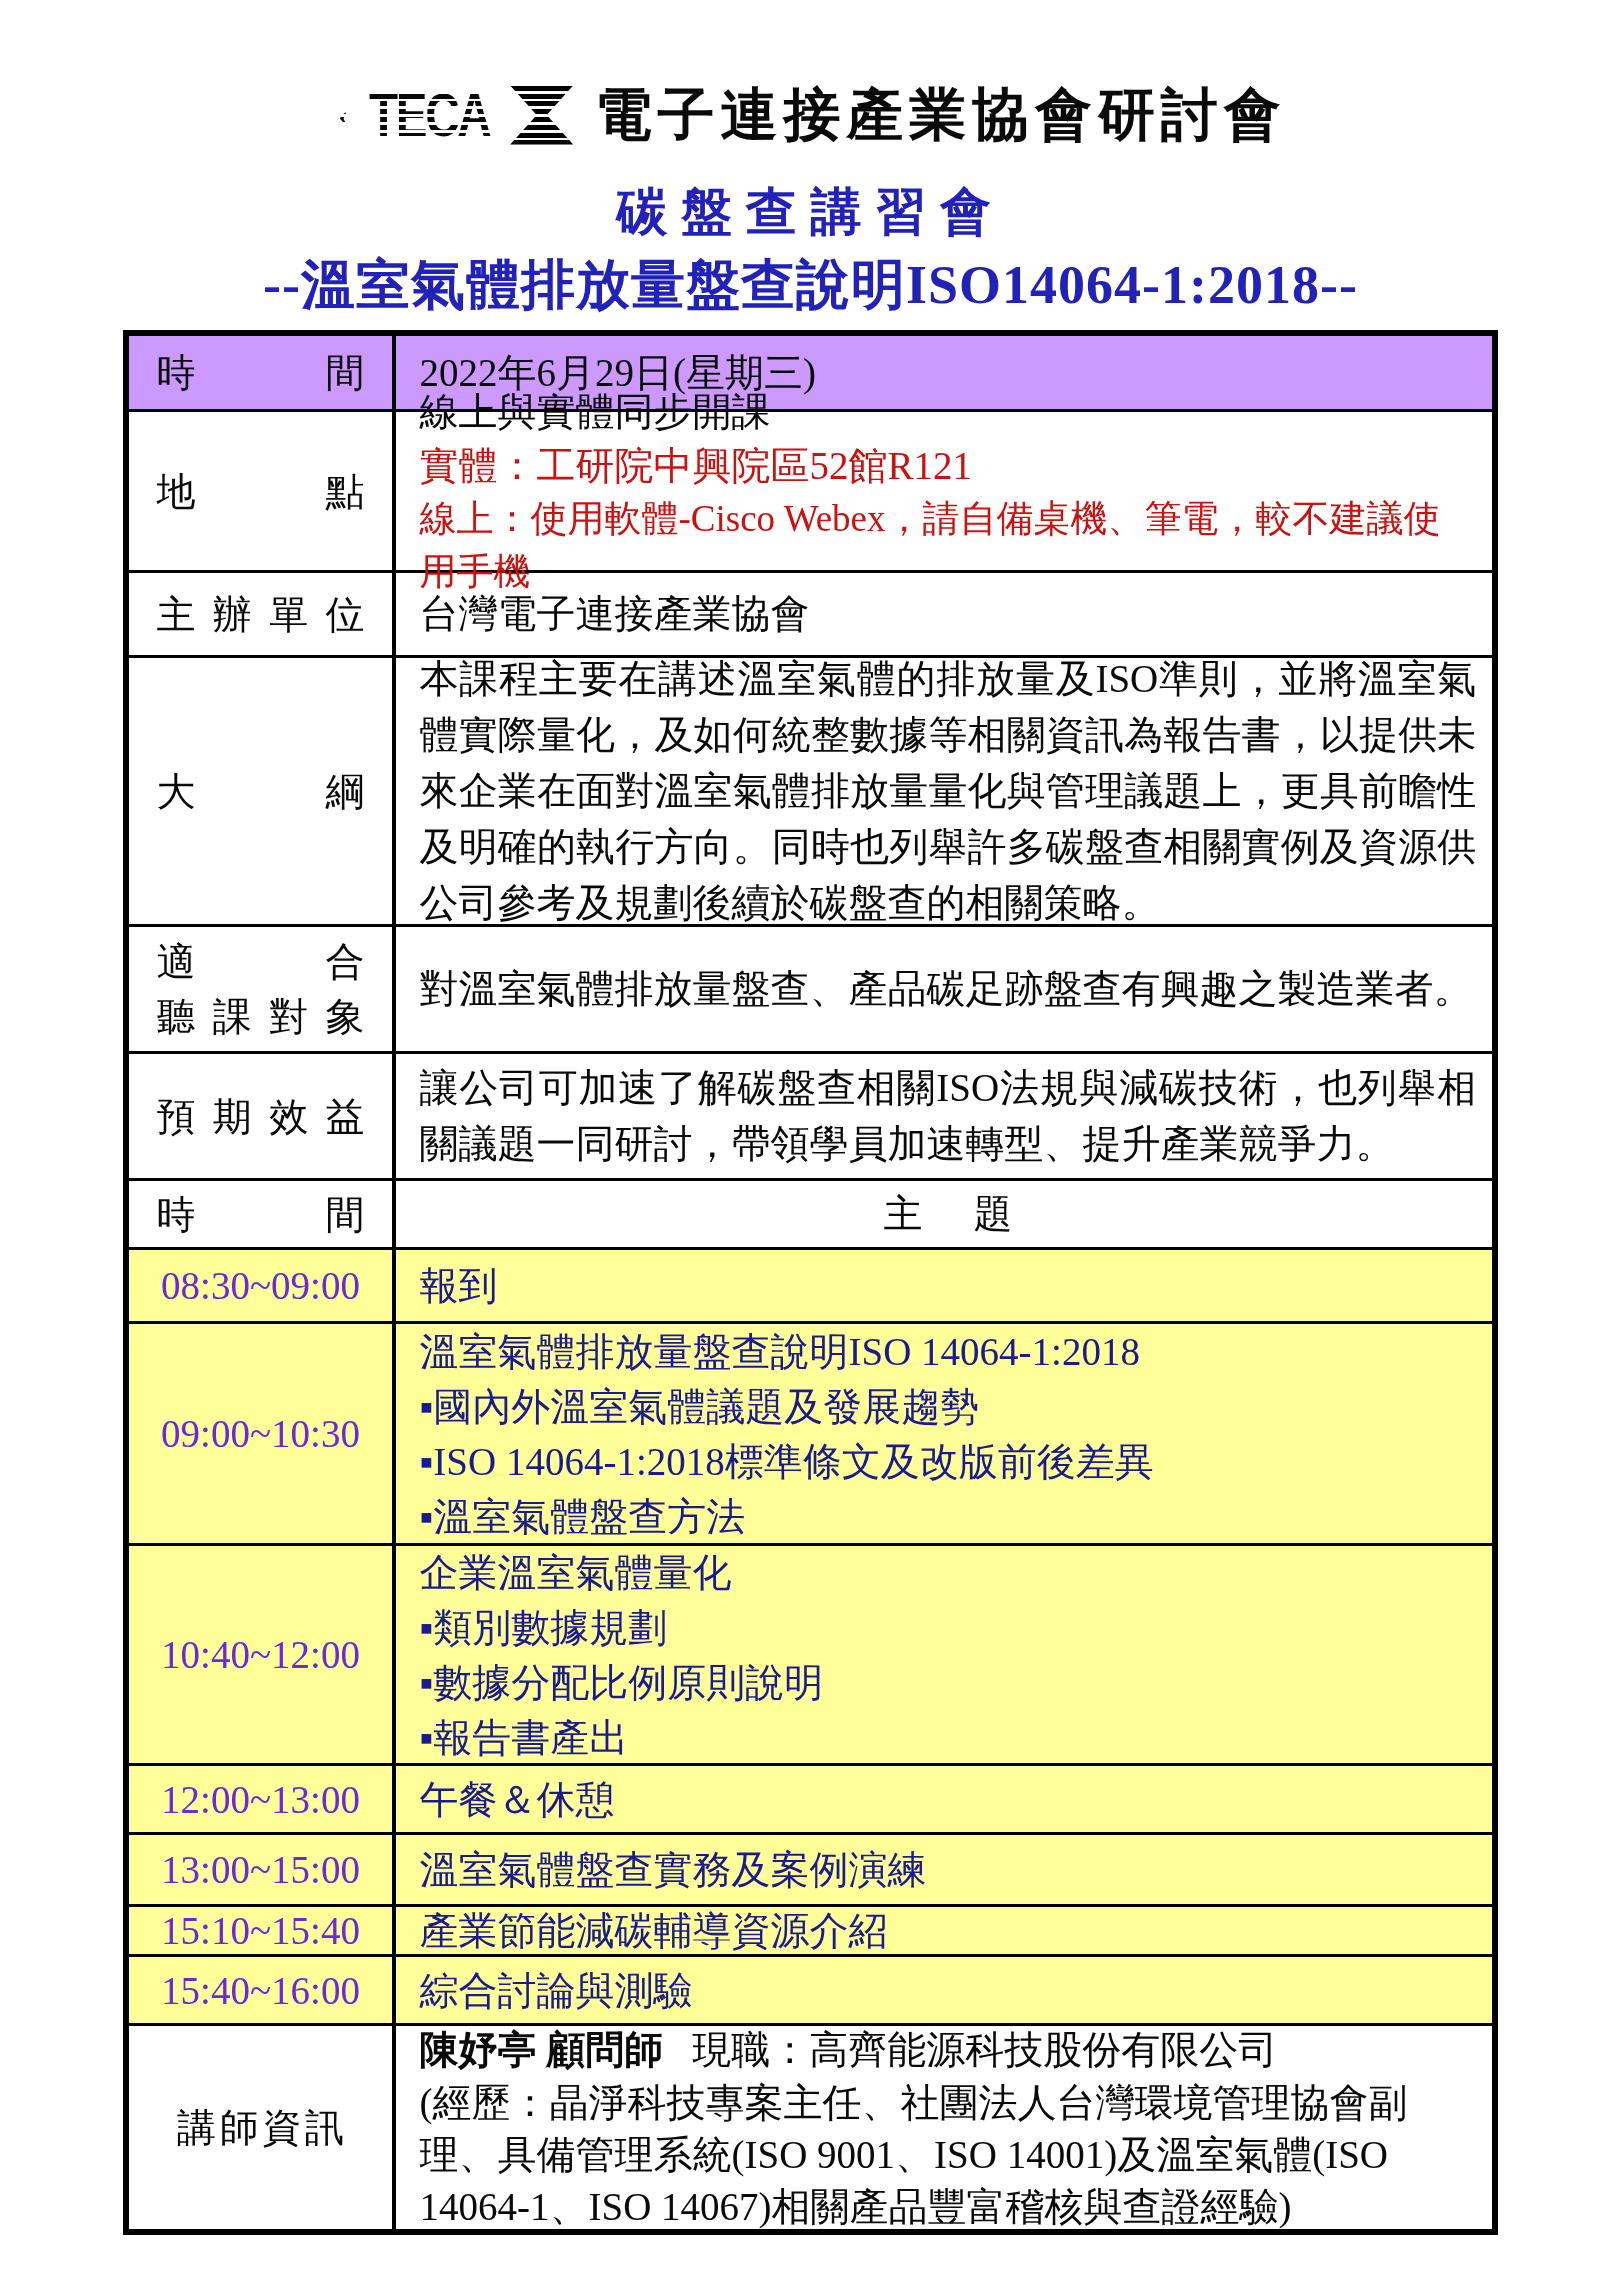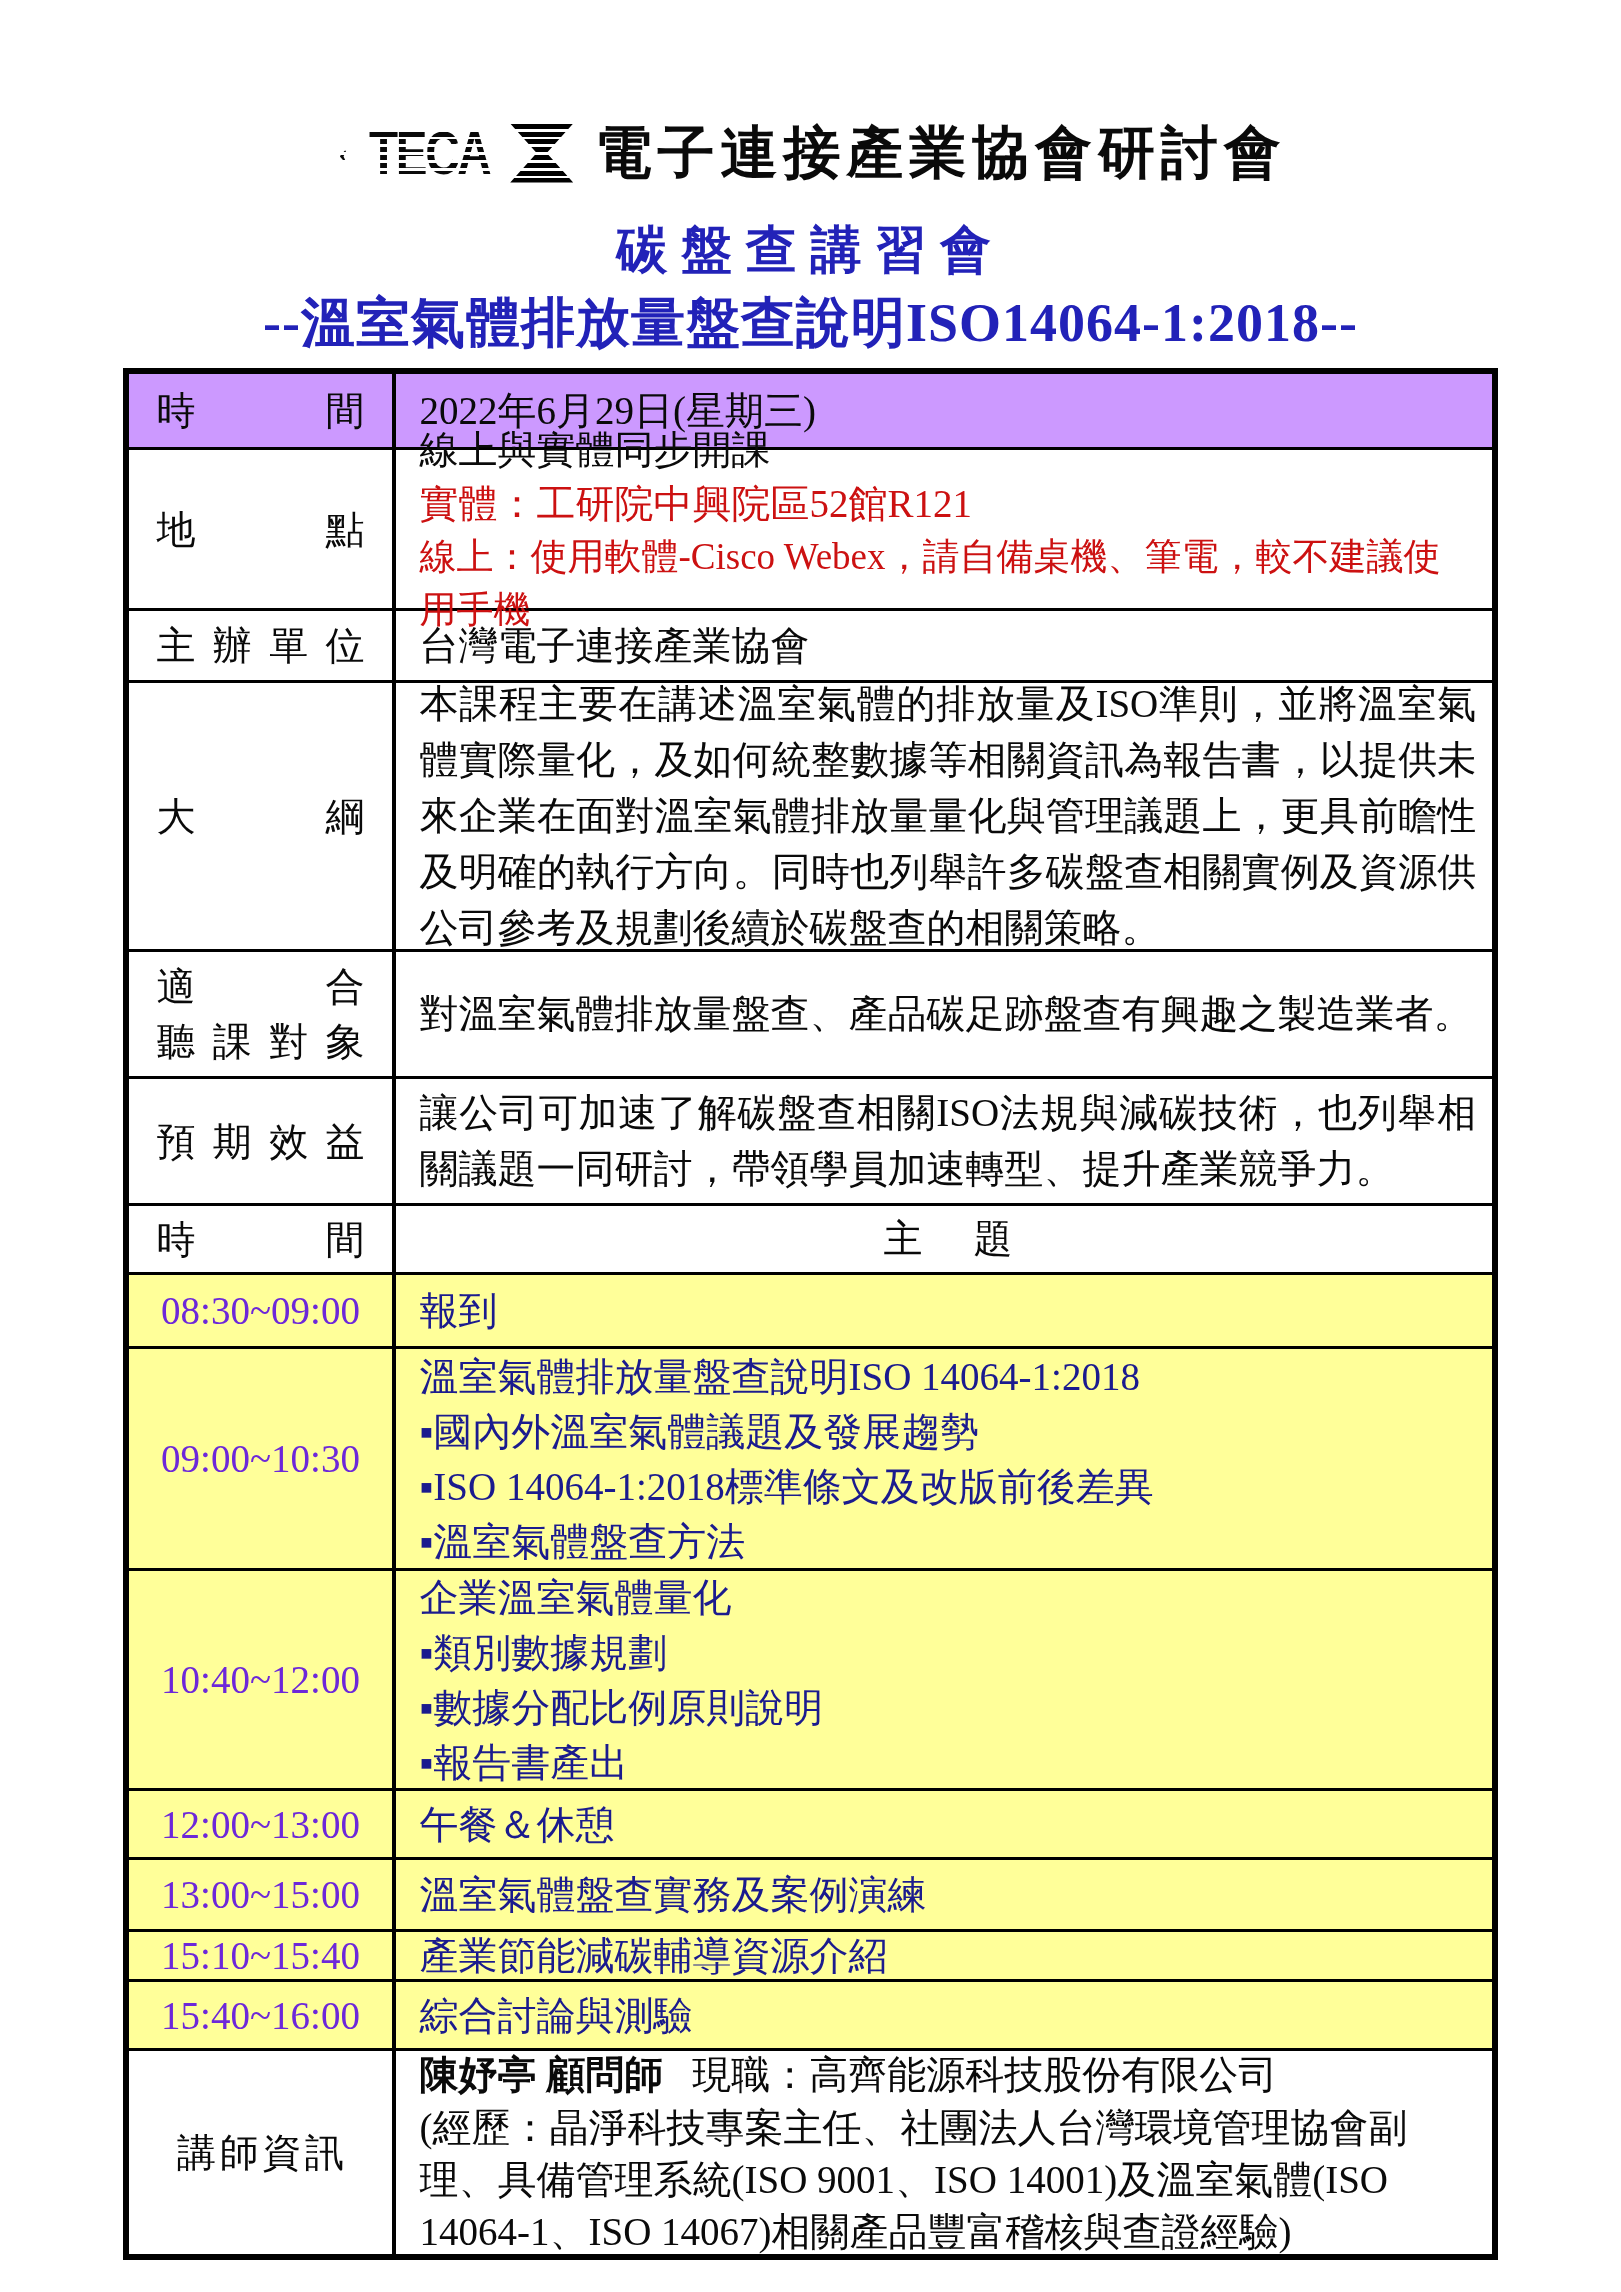--- a/index.html
+++ b/index.html
@@ -8,21 +8,21 @@
     --alert-red:#cc1111;
     --purple-bg:#cc99ff;
     --yellow-bg:#ffff99;
     --ink:#0a0a0a;
   }
   *{margin:0;padding:0;box-sizing:border-box;}
   html,body{background:#888;}
   .page{
     width:1621px;height:2293px;background:#ffffff;margin:0 auto;
     font-family:"Liberation Serif","DejaVu Serif",serif;color:var(--ink);
-    padding-top:106px;overflow:hidden;
+    padding-top:68px;overflow:hidden;
   }
   
   .hdr-line1{display:flex;justify-content:center;align-items:center;gap:17.6px;height:94px;}
   .logo{position:relative;display:flex;align-items:center;gap:3.9px;padding:2px 3.9px;}
   .logo .angle{font-size:29px;font-weight:bold;}
   .logo .teca{display:inline-block;font-family:"Liberation Sans","DejaVu Sans",sans-serif;
     font-weight:900;font-size:61px;letter-spacing:-2.9px;transform:scaleX(.78);}
   .logo .hourglass{width:63px;height:59px;background:#000;
     clip-path:polygon(0 0,100% 0,58% 50%,100% 100%,0 100%,42% 50%);}
   .logo::after{content:"";position:absolute;inset:0;
@@ -96,21 +96,21 @@
       <div class="cell lbl">
         <span class="jlabel">地點</span>
       </div>
       <div class="cell cnt">
         <div class="blk-line">線上與實體同步開課</div>
         <div class="red-line">實體：工研院中興院區52館R121</div>
         <div class="red-line small">線上：使用軟體-Cisco Webex，請自備桌機、筆電，較不建議使用手機</div>
       </div>
     </div>
 
-    <div class="row" style="height:72px">
+    <div class="row" style="height:85px">
       <div class="cell lbl">
         <span class="jlabel">主辦單位</span>
       </div>
       <div class="cell cnt">
         <span>台灣電子連接產業協會</span>
       </div>
     </div>
 
     <div class="row" style="height:269px">
       <div class="cell lbl">

